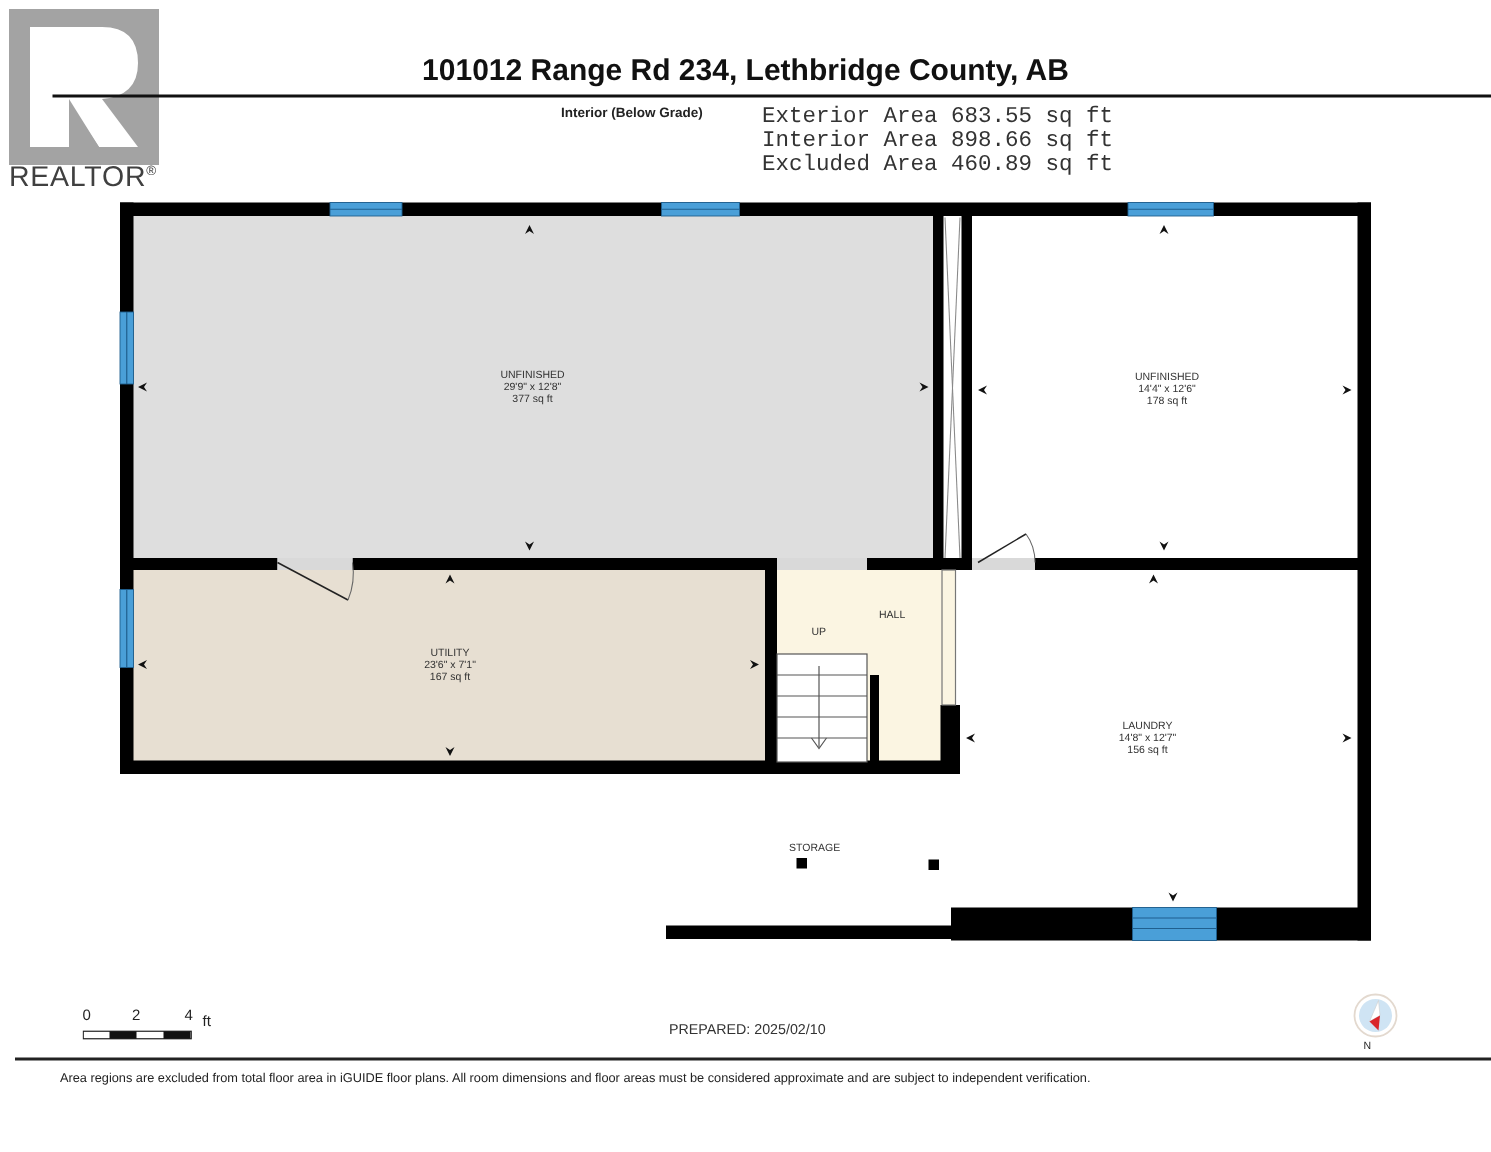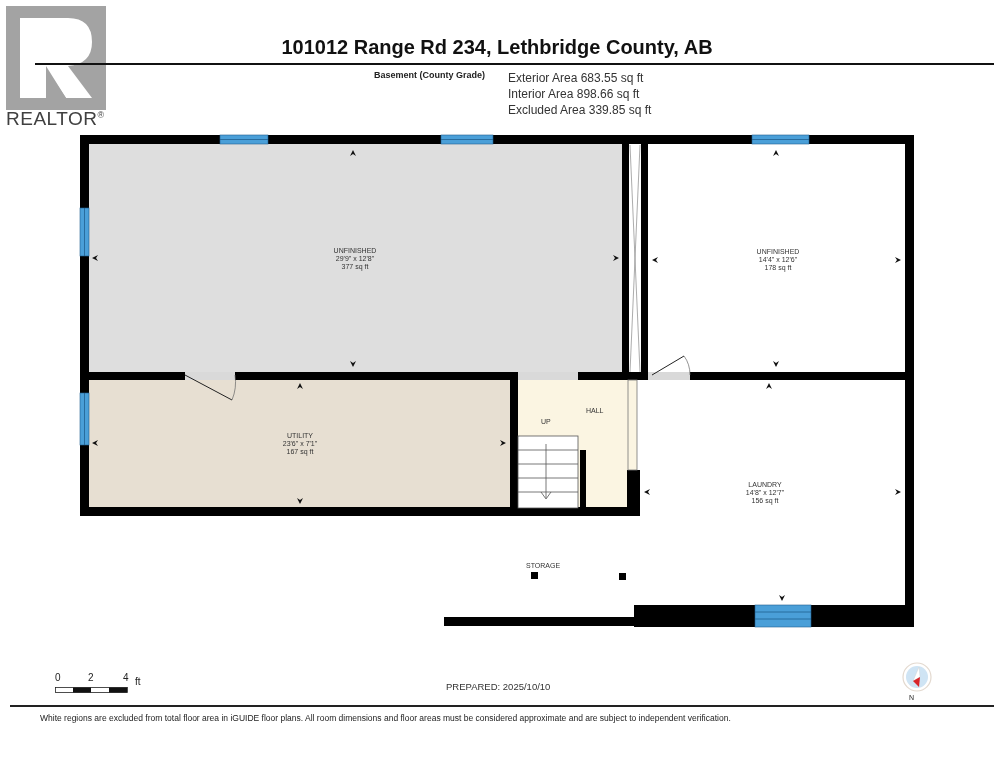--- a/index.html
+++ b/index.html
@@ -3,21 +3,21 @@
 <meta charset="utf-8">
 <style>
   html, body { margin:0; padding:0; background:#fff; }
   body { width:994px; height:768px; position:relative; overflow:hidden; font-family:"Liberation Sans", sans-serif; color:#111; }
   .logo { position:absolute; left:6px; top:6px; width:100px; height:104px; }
   .logo-text { position:absolute; left:6px; top:108px; font-size:19px; letter-spacing:0.5px; color:#404040; font-family:"Liberation Sans", sans-serif; }
   .logo-text sup { font-size:9px; }
   .title { position:absolute; left:0; width:994px; top:36px; text-align:center; font-weight:bold; font-size:20px; color:#111; }
   .title-rule { position:absolute; left:35px; right:0; top:63px; height:2px; background:#111; }
   .level-label { position:absolute; left:374px; top:70px; font-size:9px; font-weight:bold; color:#222; }
-  .areas { position:absolute; left:508px; top:70px; font-size:12px; color:#333; line-height:16px; }
+  .areas { position:absolute; left:508px; top:70px; font-size:15px; color:#333; line-height:16px;font-family:Liberation Mono, monospace; }
   .plan { position:absolute; left:0; top:0; }
   .room-label { position:absolute; text-align:center; font-size:7px; line-height:8px; color:#333; transform:translateX(-50%); white-space:nowrap; }
   .small-label { position:absolute; font-size:7px; color:#333; }
   .scale { position:absolute; left:55px; top:672px; }
   .scale-nums { position:relative; height:12px; font-size:10px; color:#222; }
   .scale-nums span { position:absolute; top:0; }
   .prepared { position:absolute; left:446px; top:681px; font-size:9.5px; color:#333; }
   .compass { position:absolute; left:902px; top:662px; width:30px; height:30px; }
   .compass-n { position:absolute; left:909px; top:694px; font-size:7px; color:#222; }
   .footer-rule { position:absolute; left:10px; right:0; top:705px; height:2px; background:#222; }
@@ -31,25 +31,25 @@
     <rect x="0" y="0" width="100" height="104" fill="#a3a3a3"></rect>
     <rect x="14" y="12" width="26" height="80" fill="#fff"></rect>
     <path d="M40 12 H62 Q86 12 86 36 Q86 58 62 60 L86 92 L60 92 L40 62 Z" fill="#fff"></path>
     <path d="M40 60 L60 92 L40 92 Z" fill="#a3a3a3"></path>
   </svg>
   <div class="logo-text"><span>REALTOR</span><sup>®</sup></div>
 </div>
 
 <div class="title">101012 Range Rd 234, Lethbridge County, AB</div>
 <div class="title-rule"></div>
-<div class="level-label">Basement (County Grade)</div>
+<div class="level-label">Interior (Below Grade)</div>
 <div class="areas">
   <div>Exterior Area 683.55 sq ft</div>
   <div>Interior Area 898.66 sq ft</div>
-  <div>Excluded Area 339.85 sq ft</div>
+  <div>Excluded Area 460.89 sq ft</div>
 </div>
 
 <svg class="plan" width="994" height="768">
 
   <rect x="88" y="143" width="535" height="232" fill="#dedede"></rect>
   <rect x="648" y="143" width="258" height="232" fill="#ffffff"></rect>
   <rect x="88" y="380" width="425" height="130" fill="#e7dfd2"></rect>
   <rect x="517" y="380" width="112" height="128" fill="#fbf5e2"></rect>
 
   <g fill="#000">
@@ -171,24 +171,24 @@
     <span style="left:68px;">4</span>
     <span style="left:80px; top:4px;text-align:right;">ft</span>
   </div>
   <svg width="80" height="8" style="display:block; margin-top:2px;">
     <rect x="0.5" y="1.5" width="72" height="5" fill="#fff" stroke="#222" stroke-width="0.8"></rect>
     <rect x="18" y="1.5" width="18" height="5" fill="#111"></rect>
     <rect x="54" y="1.5" width="18" height="5" fill="#111"></rect>
   </svg>
 </div>
 
-<div class="prepared">PREPARED: 2025/10/10</div>
+<div class="prepared">PREPARED: 2025/02/10</div>
 
 <svg class="compass" viewBox="0 0 30 30">
   <circle cx="15" cy="15" r="14" fill="#fff" stroke="#e3d9cf" stroke-width="1.2"></circle>
   <circle cx="15" cy="15" r="11" fill="#cfe4f4"></circle>
   <path d="M17 5 L11 19 L18 15 Z" fill="#fff" stroke="#ccc" stroke-width="0.4"></path>
   <path d="M11 19 L18 15 L17 25 Z" fill="#d9252a"></path>
 </svg>
 <div class="compass-n">N</div>
 
 <div class="footer-rule"></div>
-<div class="disclaimer">White regions are excluded from total floor area in iGUIDE floor plans. All room dimensions and floor areas must be considered approximate and are subject to independent verification.</div>
+<div class="disclaimer">Area regions are excluded from total floor area in iGUIDE floor plans. All room dimensions and floor areas must be considered approximate and are subject to independent verification.</div>
 
 </body></html>

